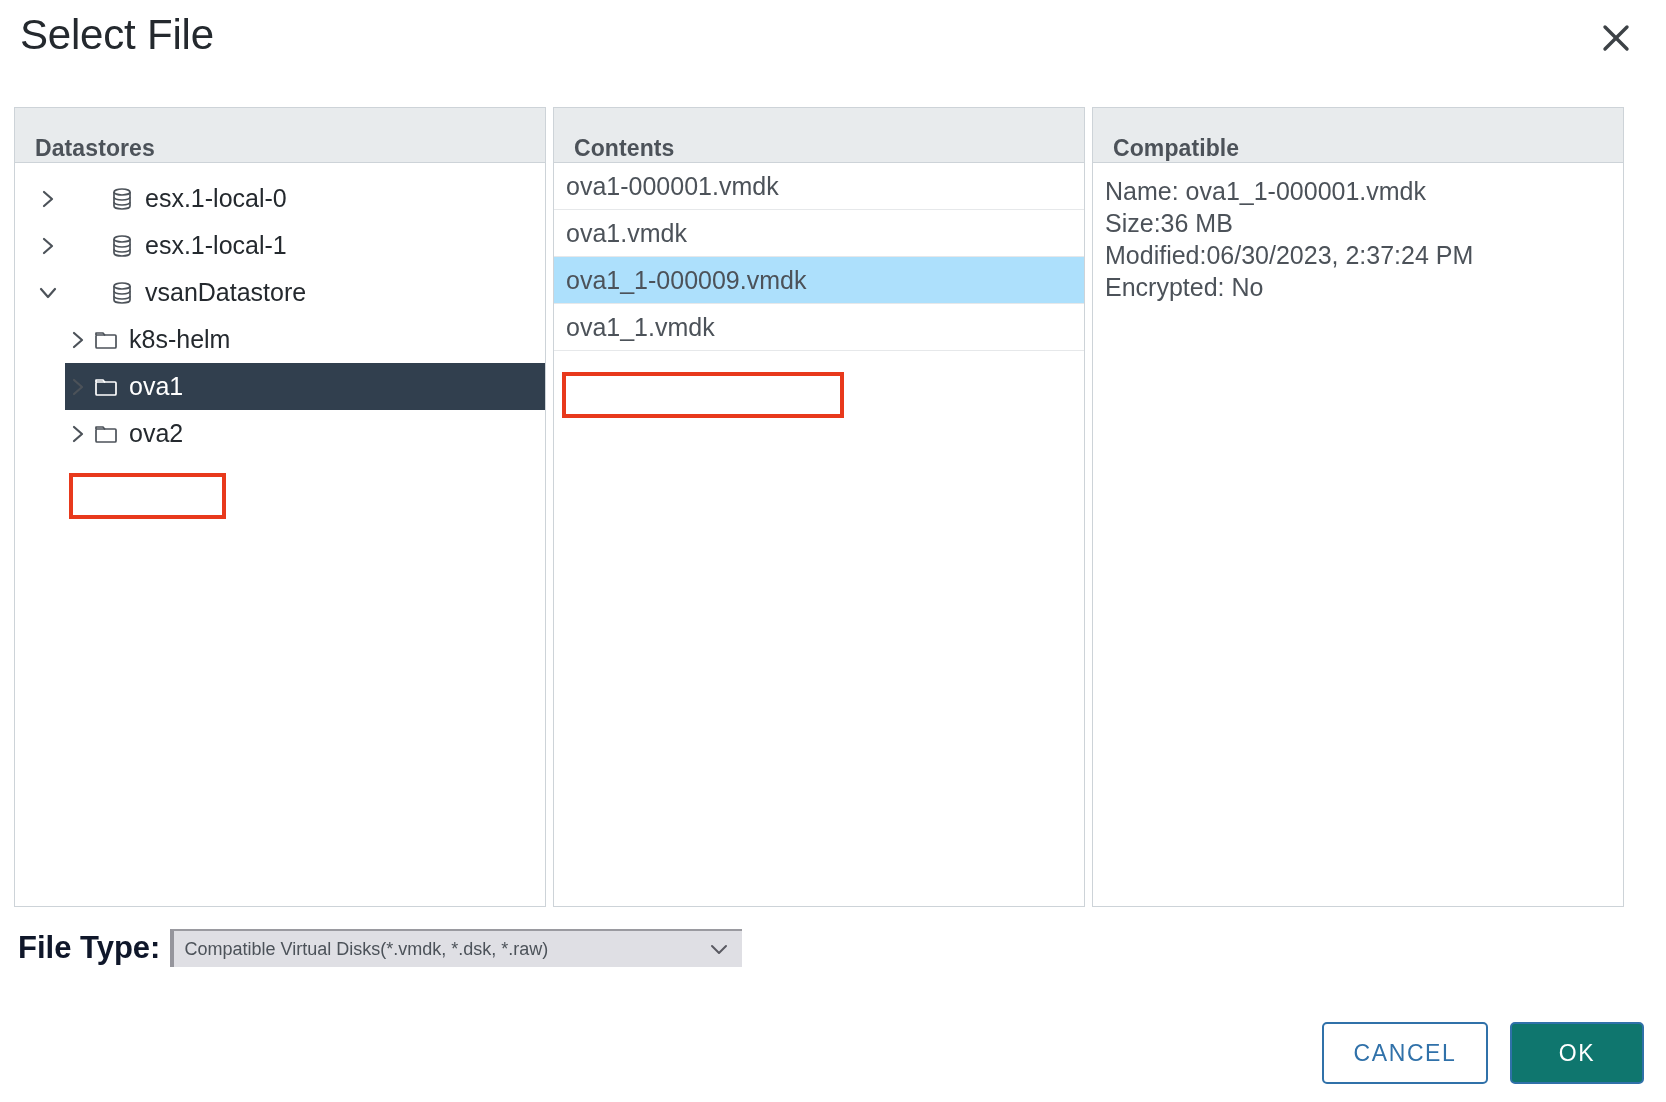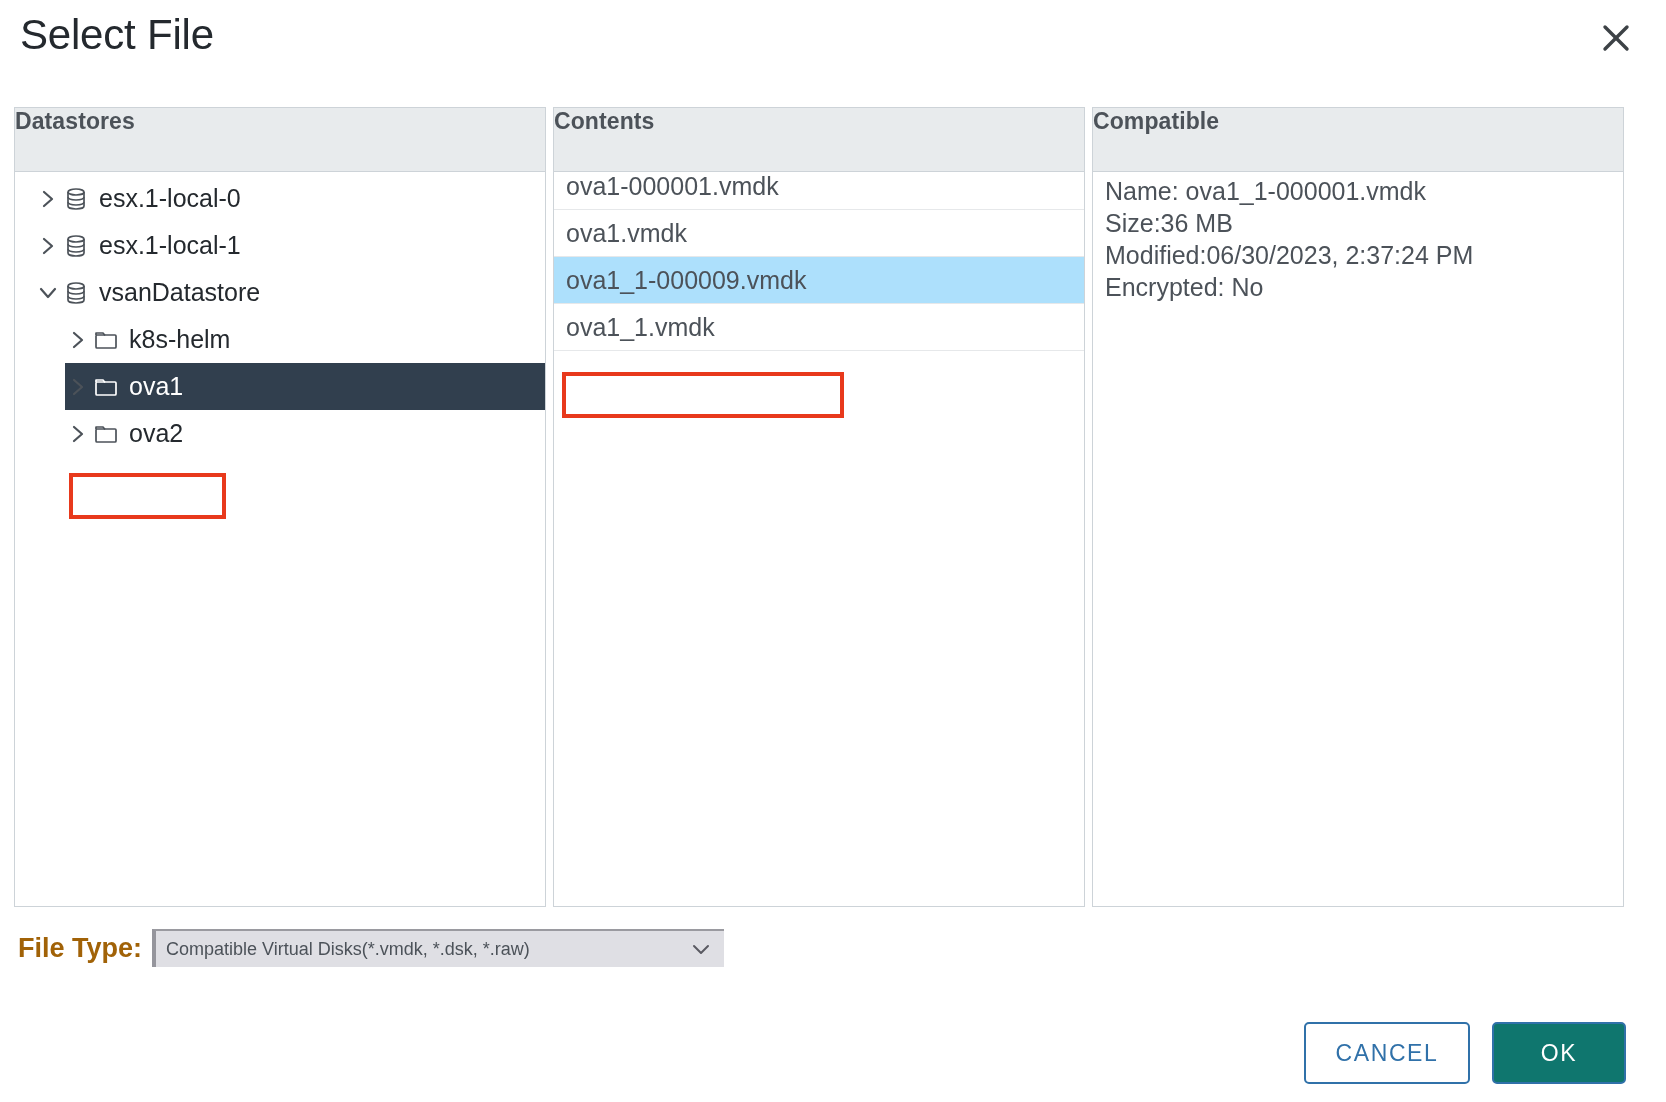--- a/index.html
+++ b/index.html
@@ -62,26 +62,27 @@
     border: 1px solid #cdd3d8;
     background: #ffffff;
     box-sizing: border-box;
     overflow: hidden;
   }
   .panel-datastores { left: 0;    width: 532px; }
   .panel-contents   { left: 539px; width: 532px; }
   .panel-information{ left: 1078px; width: 532px; }
 
   .panel-header {
-    height: 64px;
+    height: 55px;
     background: #e8ebed;
     border-bottom: 1px solid #cdd3d8;
     box-sizing: border-box;
     display: flex;
-    align-items: flex-start;
+    align-items: flex-end;
+    padding-left: 20px;
   }
   .panel-header-text {
     font-size: 23px;
     font-weight: 700;
     color: #4c5259;
     letter-spacing: 0.1px;
   }
   .panel-body {
     position: absolute;
     top: 55px;
@@ -121,21 +122,21 @@
     align-items: center;
     justify-content: center;
     color: #4c5259;
   }
   .tree-row .node-text {
     font-size: 25px;
     color: #24292e;
     white-space: nowrap;
     margin-left: 8px;
   }
-  .indent-0 { padding-left: 20px; }
+  .indent-0 { padding-left: 20px; gap: 46px; }
   .indent-1 { padding-left: 50px; }
 
   
   .tree-row.selected::before {
     content: "";
     position: absolute;
     left: 50px;
     right: -20px;
     top: 0;
     bottom: 0;
@@ -199,23 +200,23 @@
   
   .filetype-row {
     position: absolute;
     left: 18px;
     top: 928px;
     display: flex;
     align-items: center;
     height: 40px;
   }
   .filetype-label {
-    font-size: 27px;
+    font-size: 31px;
     font-weight: 700;
-    color: #a16207;
+    color: #0f172a;
     margin-right: 10px;
     white-space: nowrap;
   }
   .filetype-select {
     height: 38px;
     background: #dfdfe4;
     border: none;
     border-left: 4px solid #95959c;
     border-top: 2px solid #9a9aa0;
     box-sizing: border-box;
@@ -234,21 +235,21 @@
   .filetype-caret {
     margin-left: 12px;
     color: #5a5a62;
     display: flex;
     align-items: center;
   }
 
   
   .footer {
     position: absolute;
-    right: 40px;
+    right: 22px;
     top: 1022px;
     display: flex;
     align-items: center;
     gap: 22px;
     margin-left: 34px;
   }
   .btn {
     font-family: "Liberation Sans", sans-serif;
     font-size: 23px;
     letter-spacing: 1.6px;

